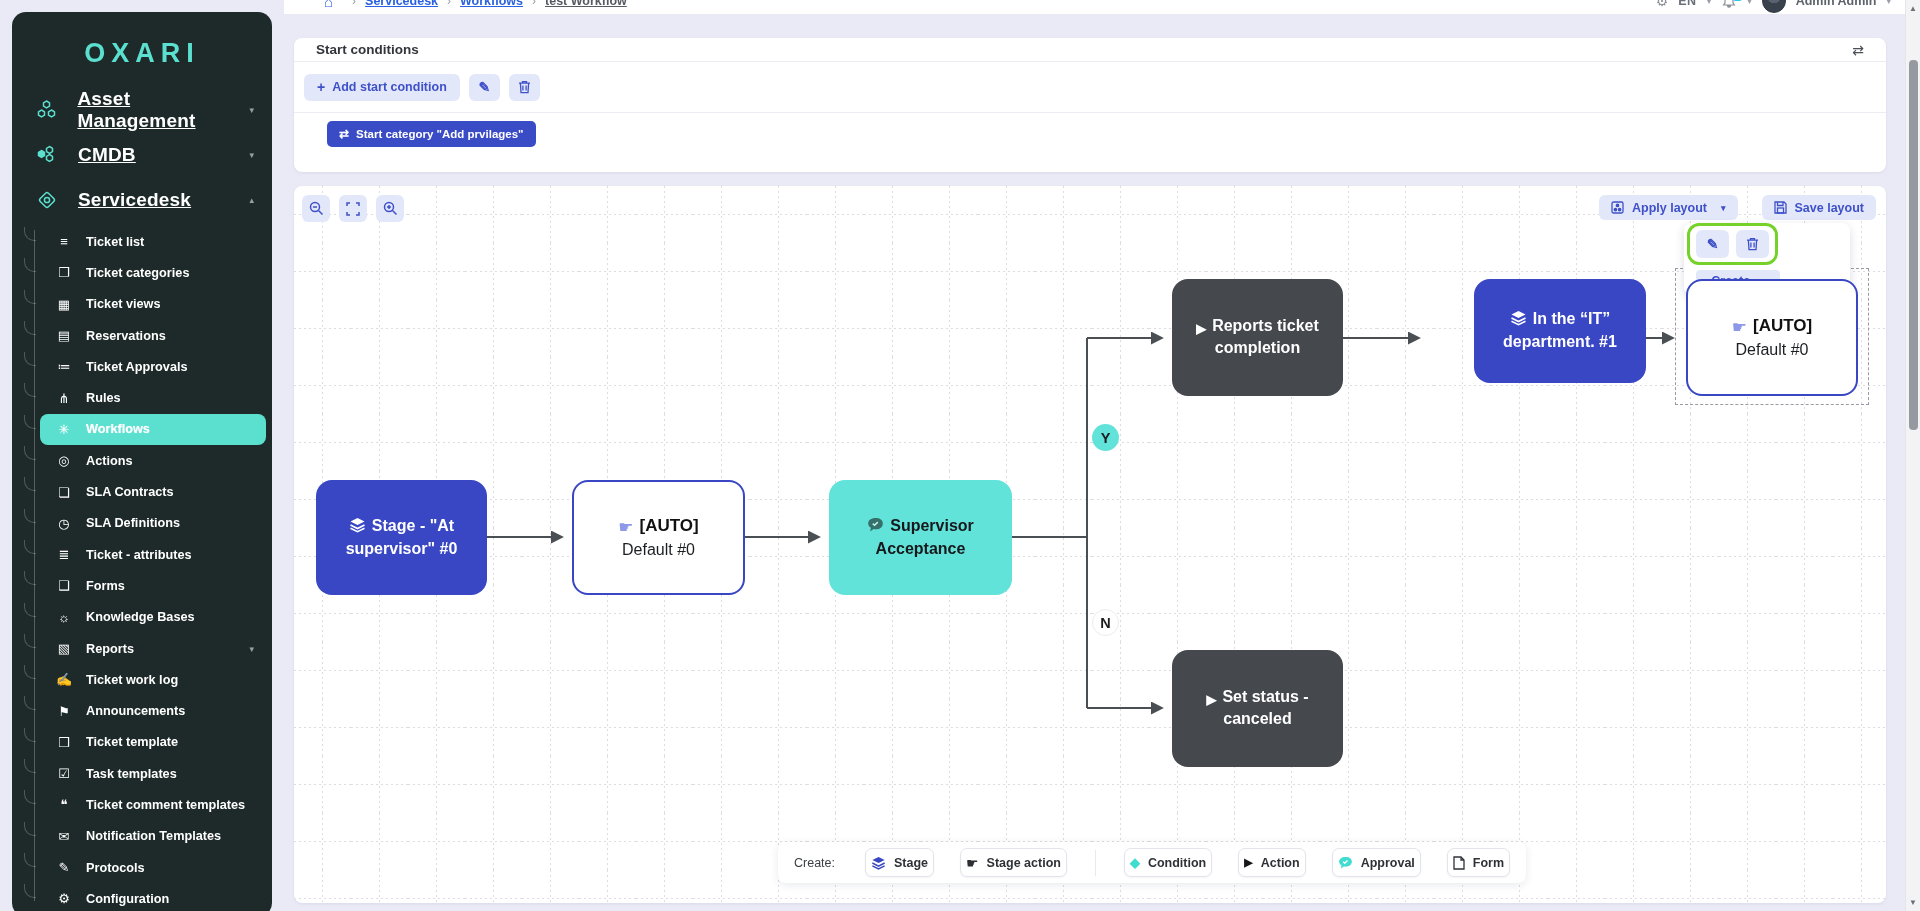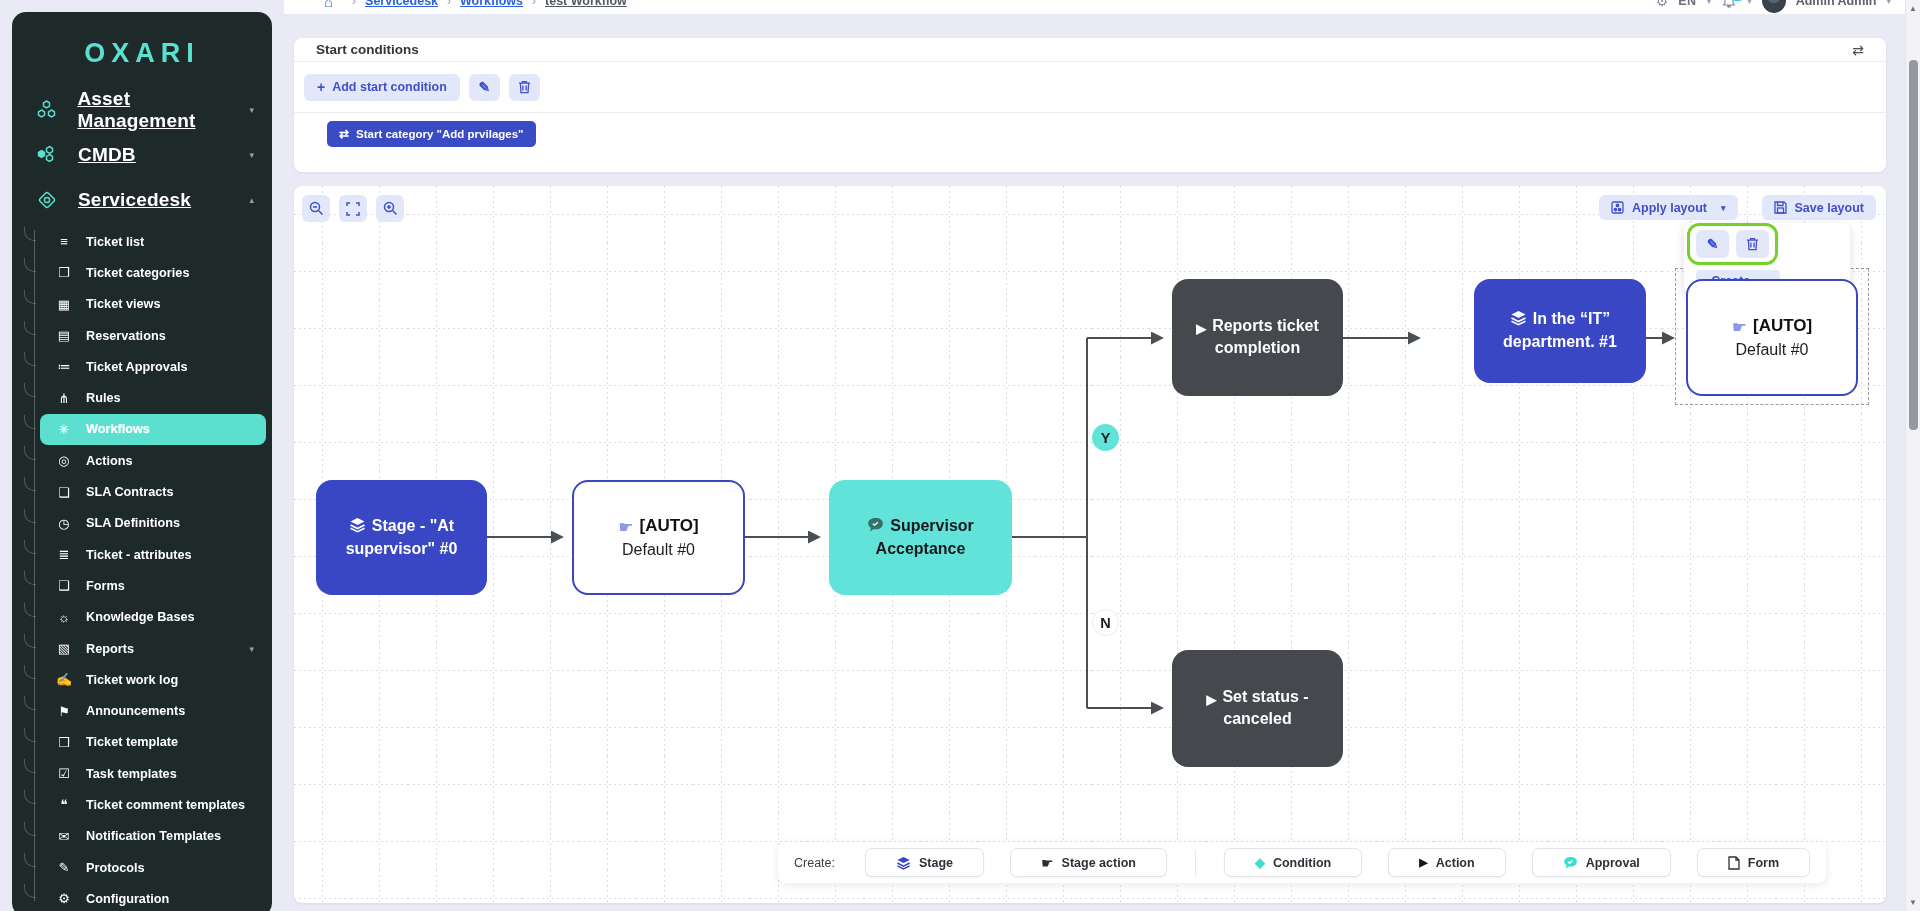--- a/index.html
+++ b/index.html
@@ -89,21 +89,21 @@
 
   .popup{position:absolute;left:1390px;top:37px;width:166px;height:72px;border-radius:8px;background:#fff;box-shadow:0 3px 10px rgba(30,35,90,.16);}
   .green-box{position:absolute;left:1393px;top:37px;border:3px solid #76d22b;border-radius:12px;padding:4px 6px;display:flex;gap:7px;background:#fff;}
   .green-box .lav-btn{width:33px;height:28px;}
   .create-btn{position:absolute;left:1402px;top:84px;width:84px;height:21px;border-radius:4px;gap:10px;font-size:12.5px;}
   .create-btn .lb-caret{font-size:9px;}
 
   
   .createbar{position:absolute;left:484px;top:656px;height:41px;display:flex;align-items:center;gap:26px;padding:0 16px;border-radius:8px;background:#fff;box-shadow:0 2px 8px rgba(30,35,90,.10);}
   .cb-label{font-size:12.5px;color:#3c4046;margin-right:4px;}
-  .cb-btn{display:flex;align-items:center;gap:8px;height:29px;padding:0 30px;background:#fff;border:1px solid #e2e4ea;border-radius:7px;font-size:12.5px;font-weight:bold;color:#2e3237;cursor:pointer;font-family:inherit;box-shadow:0 1px 2px rgba(30,35,90,.05);}
+  .cb-btn{display:flex;align-items:center;gap:8px;height:29px;padding:0 5px;background:#fff;border:1px solid #e2e4ea;border-radius:7px;font-size:12.5px;font-weight:bold;color:#2e3237;cursor:pointer;font-family:inherit;box-shadow:0 1px 2px rgba(30,35,90,.05);}
   .cb-divider{width:1px;height:26px;background:#e8e8ee;margin:0 2px;}
   .cb-hand{color:#2b2f33;font-size:14px;font-weight:normal;}
   .cb-diamond{color:#40dcd0;font-size:13px;}
   .cb-play{color:#141619;font-size:11px;}
 </style>
 </head>
 <body>
 
 <div class="page">
 

